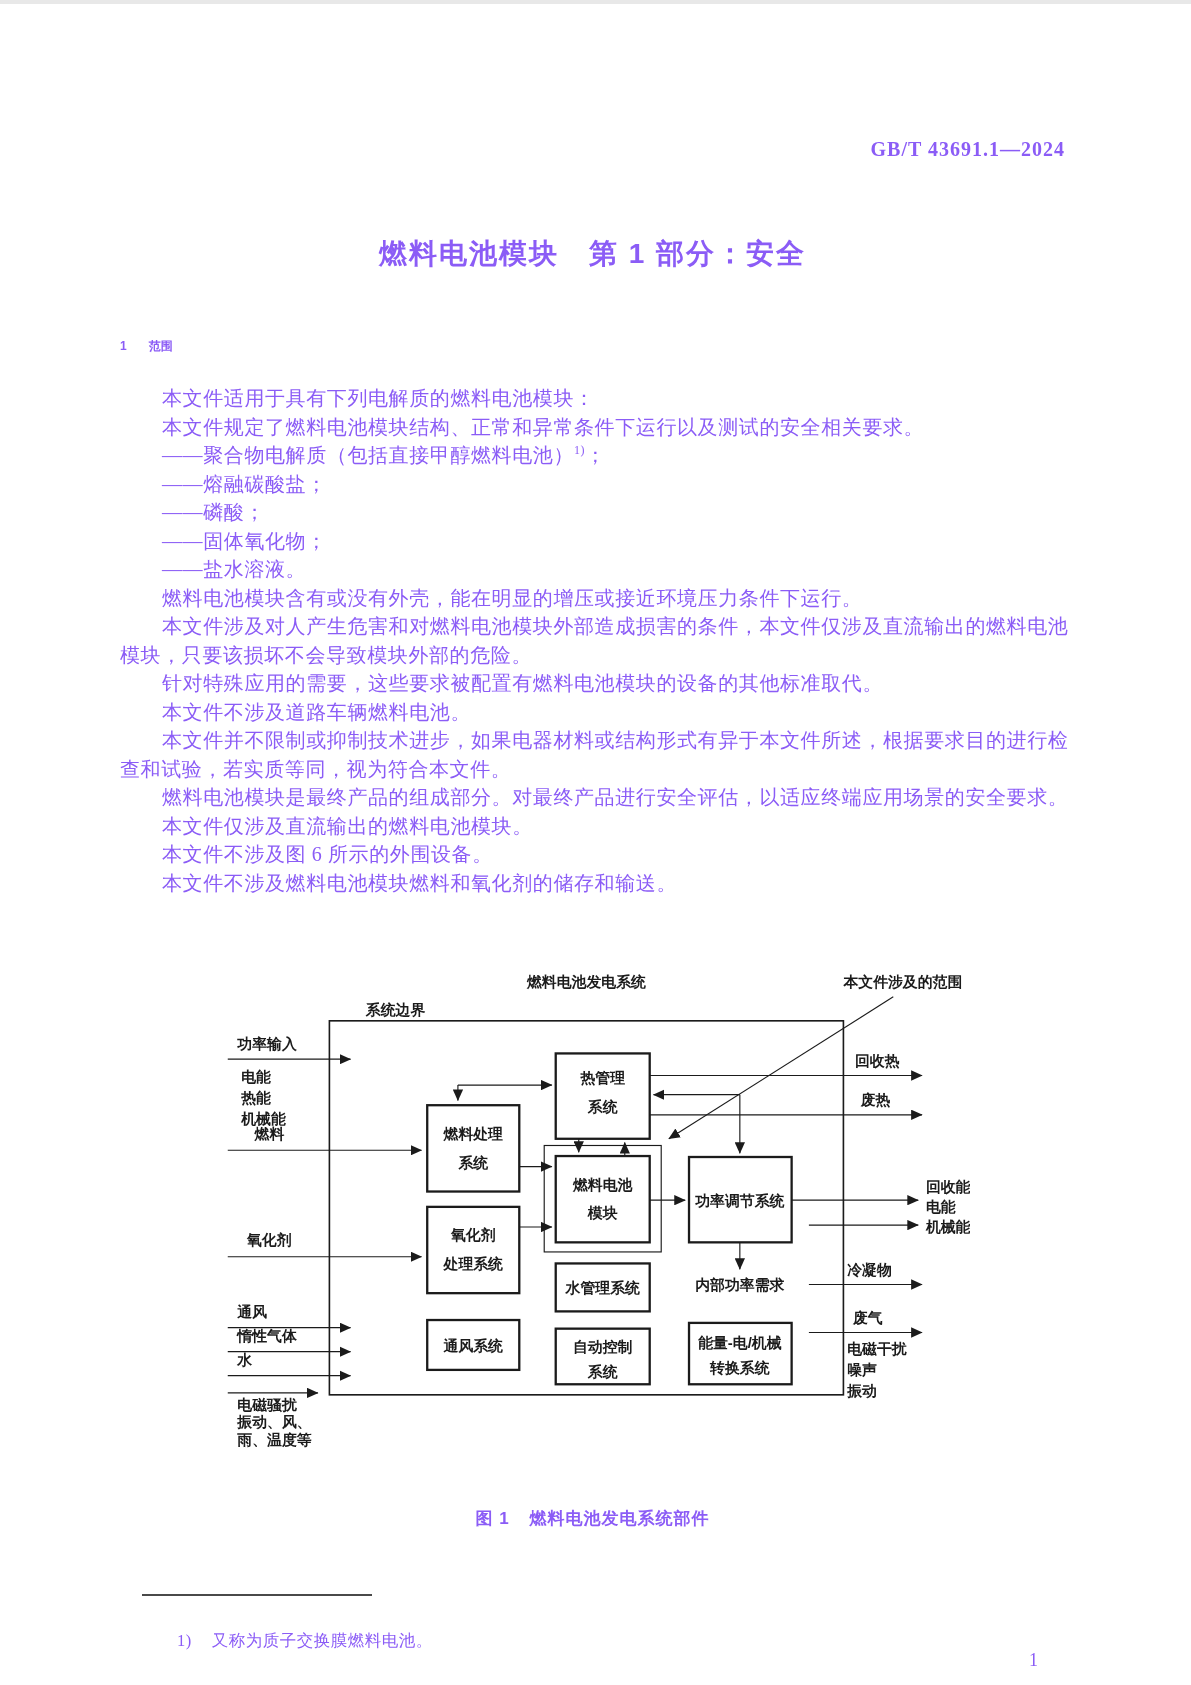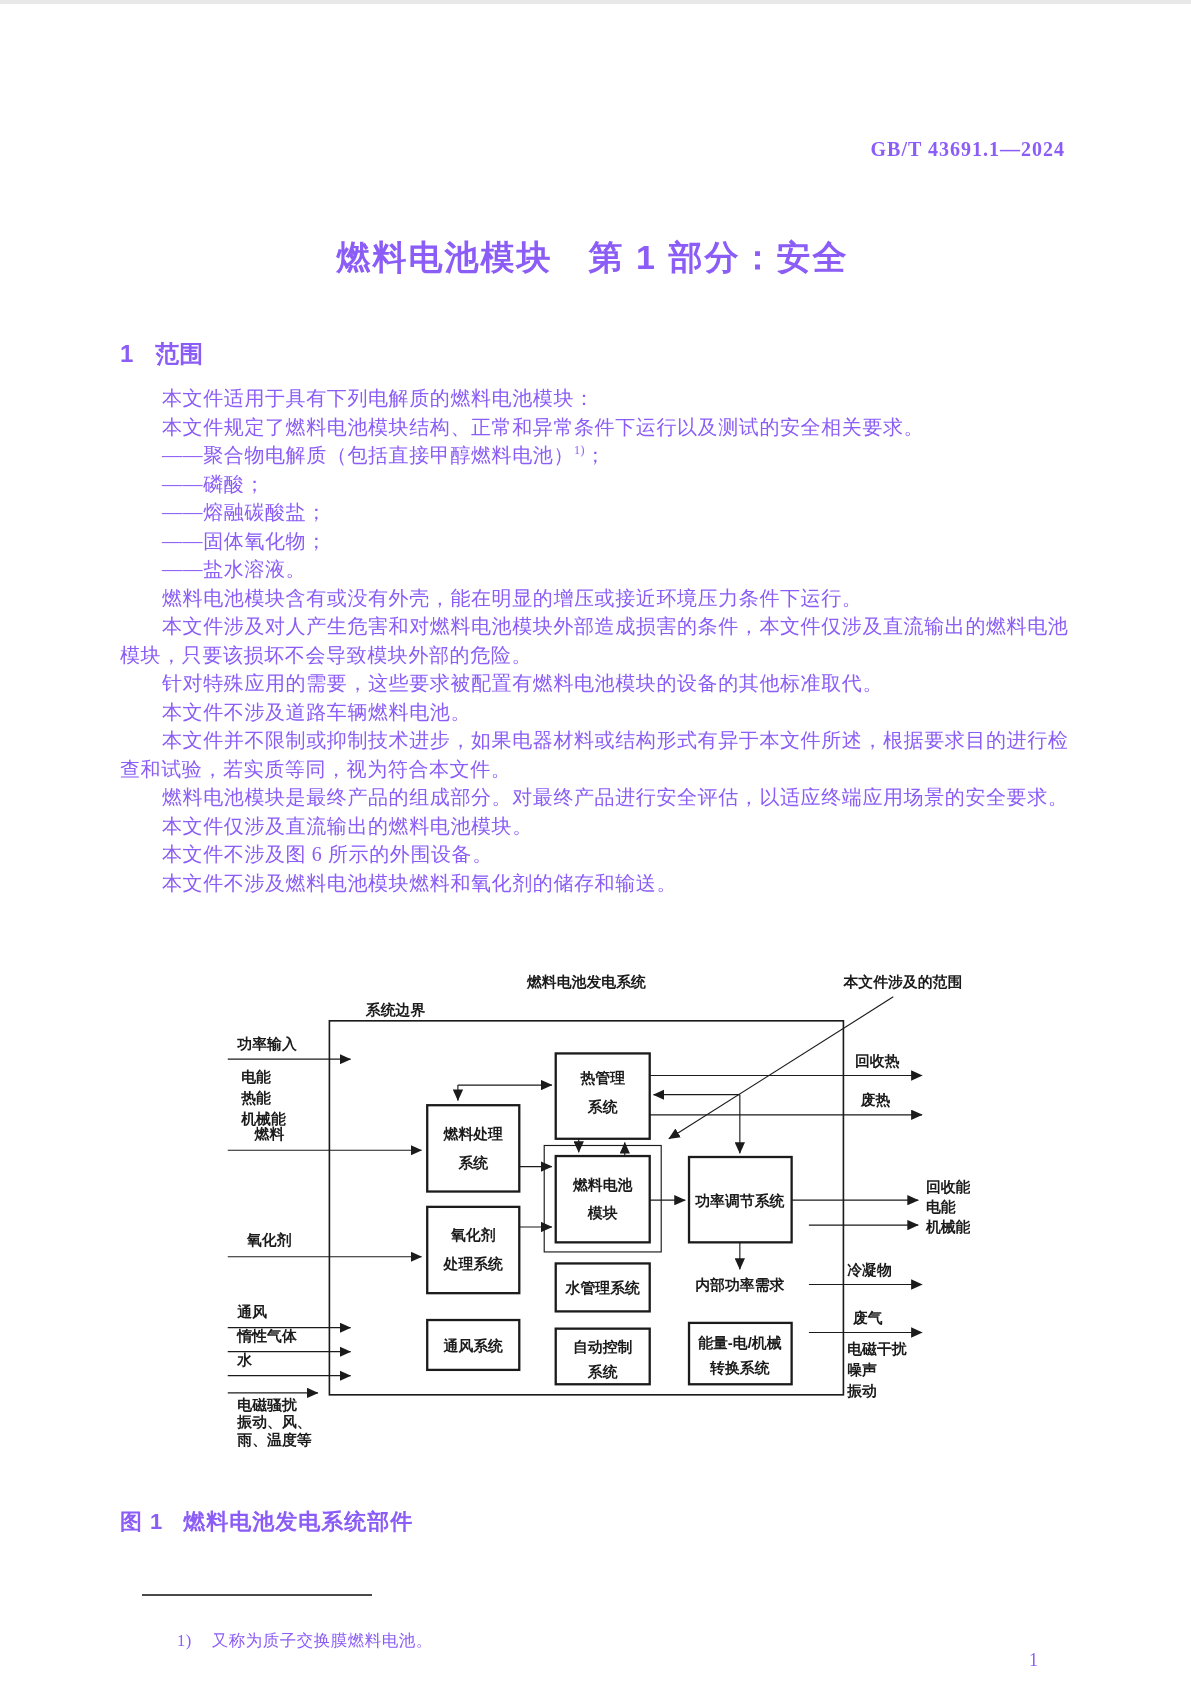--- a/index.html
+++ b/index.html
@@ -9,49 +9,49 @@
     font-family:"Liberation Serif","DejaVu Serif",serif; color:#8b5cf6;
   }
   .std-header {
     position:absolute; left:120px; top:134px; width:945px;
     text-align:right; font-weight:bold; font-size:20px; letter-spacing:1px;
     font-family:"Liberation Serif","DejaVu Serif",serif;
   }
   .doc-title {
     position:absolute; left:120px; top:231px; width:945px; text-align:center;
     font-family:"Liberation Sans","DejaVu Sans",sans-serif;
-    font-weight:bold; font-size:34px; letter-spacing:2px;
+    font-weight:bold; font-size:28px; letter-spacing:2px;
   }
   .section-heading {
     position:absolute; left:120px; top:334px;
     font-family:"Liberation Sans","DejaVu Sans",sans-serif;
-    font-weight:bold; font-size:24px;
+    font-weight:bold; font-size:12px;
   }
   .section-heading .sec-no { margin-right:22px; }
   .body-text {
     position:absolute; left:120px; top:380px; width:952px;
     font-size:20px; line-height:28.5px;
   }
   .body-p { margin:0; text-indent:42px; letter-spacing:0.6px; }
   .body-p sup { font-size:12px; line-height:0; }
   .figure-wrap { position:absolute; left:222px; top:966px; width:748px; }
   .figure-wrap svg { display:block; width:748px; height:auto; }
   svg text {
     font-family:"Liberation Sans","DejaVu Sans",sans-serif;
     font-weight:bold; fill:#1b1b1b; font-size:15.5px;
   }
   svg .boxlabel { text-anchor:middle; }
   svg rect.thick { fill:#ffffff; stroke:#1b1b1b; stroke-width:2.4; }
   svg rect.thin  { fill:none;    stroke:#1b1b1b; stroke-width:1.2; }
   svg rect.bound { fill:none;    stroke:#1b1b1b; stroke-width:1.7; }
   svg line { stroke:#1b1b1b; stroke-width:1.2; }
   .fig-caption {
-    position:absolute; left:120px; top:1503px; width:945px; 
-    font-family:"Liberation Sans","DejaVu Sans",sans-serif;
-    font-weight:bold; font-size:22px; letter-spacing:1px;
+    position:absolute; left:120px; top:1503px; width:945px; text-align:center;
+    font-family:"Liberation Sans","DejaVu Sans",sans-serif;
+    font-weight:bold; font-size:17px; letter-spacing:1px;
   }
   .fig-caption .cap-no { margin-right:20px; }
   .fn-rule { position:absolute; left:142px; top:1590px; width:230px; border-top:2px solid #4a4a4a; }
   .footnote { position:absolute; left:177px; top:1626px; font-size:16.5px; letter-spacing:0.5px; }
   .footnote .fn-marker { margin-right:20px; }
   .page-number {
     position:absolute; left:120px; top:1646px; width:918px; text-align:right;
     font-size:18px;
   }
 </style>
@@ -65,22 +65,22 @@
   <div class="doc-title">燃料电池模块　第 1 部分：安全</div>
 
   <div class="section-heading">
     <span class="sec-no">1</span><span>范围</span>
   </div>
 
   <div class="body-text">
     <p class="body-p">本文件适用于具有下列电解质的燃料电池模块：</p>
     <p class="body-p">本文件规定了燃料电池模块结构、正常和异常条件下运行以及测试的安全相关要求。</p>
     <p class="body-p"><span>——聚合物电解质（包括直接甲醇燃料电池）</span><sup>1)</sup><span>；</span></p>
+    <p class="body-p">——熔融碳酸盐；</p>
     <p class="body-p">——磷酸；</p>
-    <p class="body-p">——熔融碳酸盐；</p>
     <p class="body-p">——固体氧化物；</p>
     <p class="body-p">——盐水溶液。</p>
     <p class="body-p">燃料电池模块含有或没有外壳，能在明显的增压或接近环境压力条件下运行。</p>
     <p class="body-p">本文件涉及对人产生危害和对燃料电池模块外部造成损害的条件，本文件仅涉及直流输出的燃料电池模块，只要该损坏不会导致模块外部的危险。</p>
     <p class="body-p">针对特殊应用的需要，这些要求被配置有燃料电池模块的设备的其他标准取代。</p>
     <p class="body-p">本文件不涉及道路车辆燃料电池。</p>
     <p class="body-p">本文件并不限制或抑制技术进步，如果电器材料或结构形式有异于本文件所述，根据要求目的进行检查和试验，若实质等同，视为符合本文件。</p>
     <p class="body-p">燃料电池模块是最终产品的组成部分。对最终产品进行安全评估，以适应终端应用场景的安全要求。</p>
     <p class="body-p">本文件仅涉及直流输出的燃料电池模块。</p>
     <p class="body-p">本文件不涉及图 6 所示的外围设备。</p>

